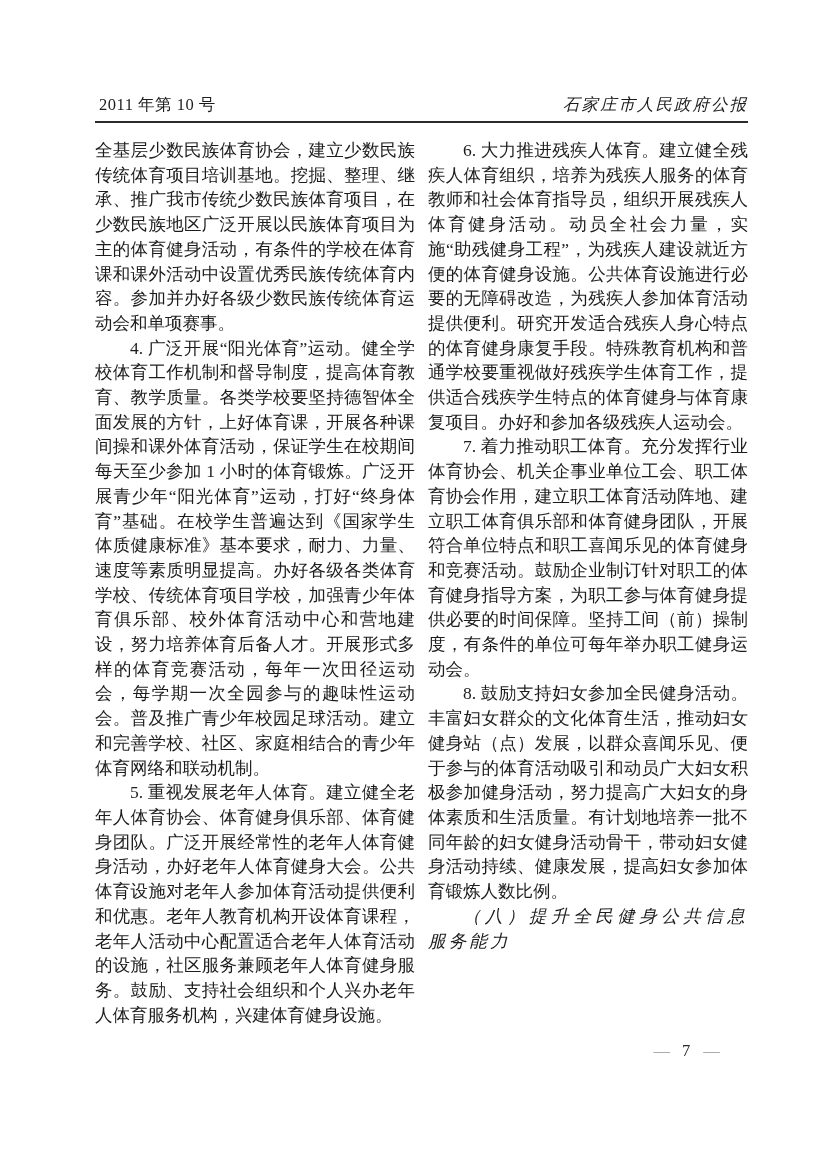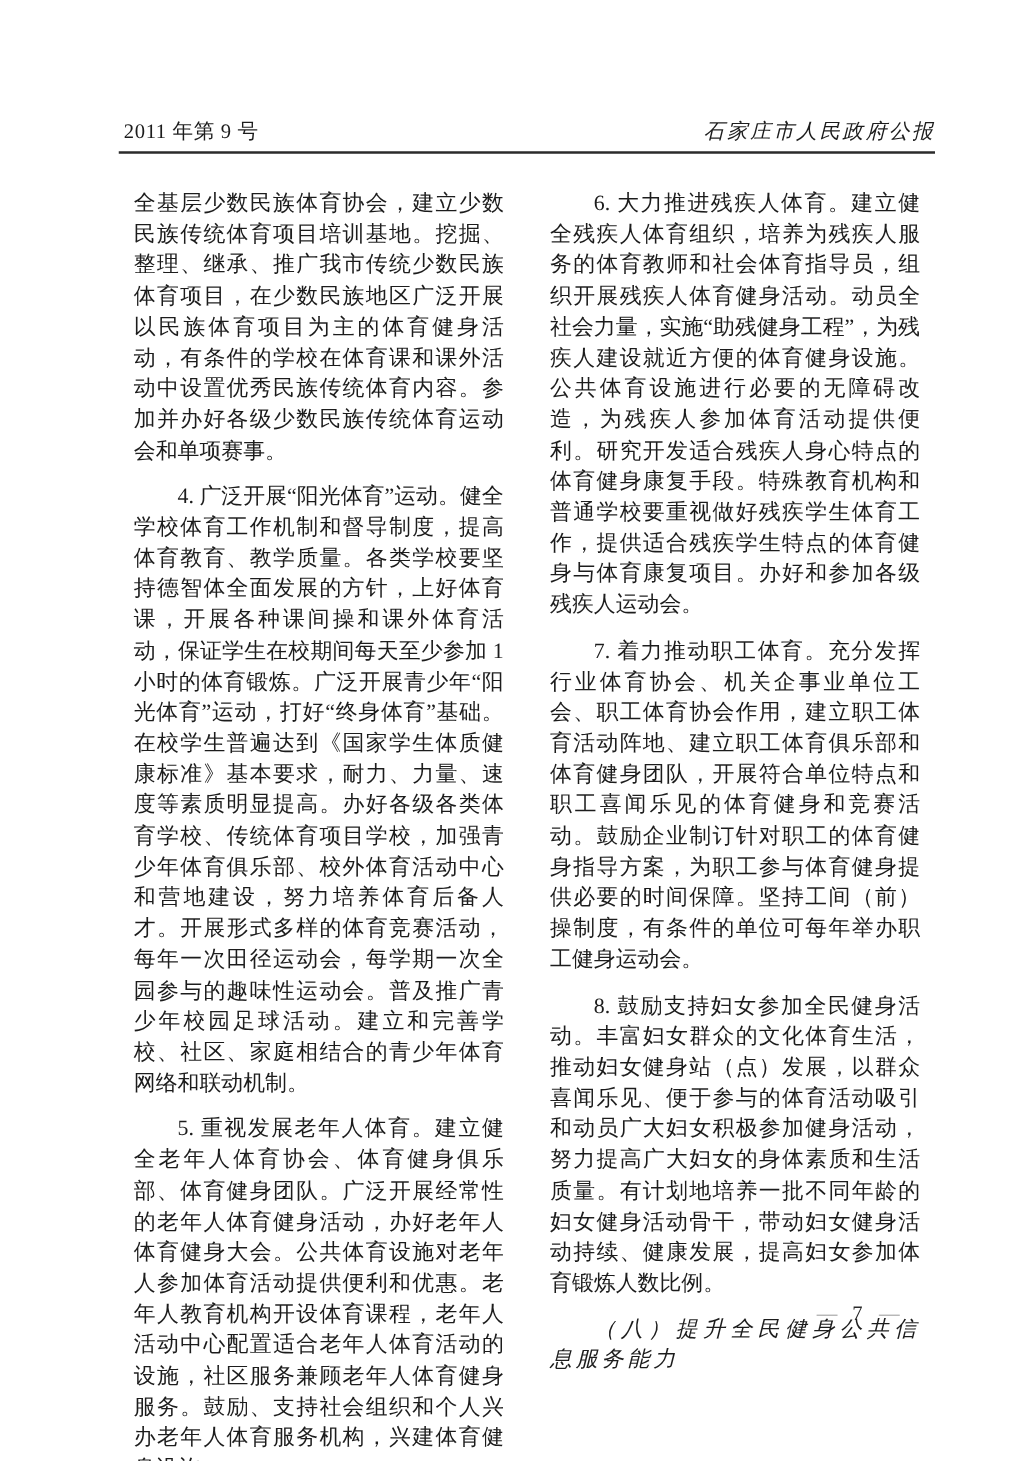--- a/index.html
+++ b/index.html
@@ -43,21 +43,21 @@
     margin-top: 15px;
   }
   .col {
     width: 320px;
     font-size: 17.5px;
     line-height: 24.7px;
     text-align: justify;
     text-justify: inter-character;
     word-break: break-all;
   }
-  .col p { margin: 12px; padding: 0; }
+  .col p { margin: 0; padding: 0; }
   .indent { text-indent: 2em; }
   .kai-heading {
     font-style: italic;
     letter-spacing: 0.18em;
   }
   .page-footer {
     position: absolute;
     left: 636px;
     top: 1040px;
     width: 100px;
@@ -68,21 +68,21 @@
   }
   .page-footer .dash { color: #9d9d9d; letter-spacing: -1px; }
   .page-footer .num { color: #2a2a2a; padding: 0 13px; }
 </style>
 </head>
 <body>
 
 <div class="page">
 
   <div class="masthead">
-    <span class="issue">2011 年第 9 号</span>
+    <span class="issue">2011 年第 10 号</span>
     <span class="gazette">石家庄市人民政府公报</span>
   </div>
 
   <div class="columns">
 
     <div class="col">
       <p>全基层少数民族体育协会，建立少数民族传统体育项目培训基地。挖掘、整理、继承、推广我市传统少数民族体育项目，在少数民族地区广泛开展以民族体育项目为主的体育健身活动，有条件的学校在体育课和课外活动中设置优秀民族传统体育内容。参加并办好各级少数民族传统体育运动会和单项赛事。</p>
       <p class="indent">4. 广泛开展“阳光体育”运动。健全学校体育工作机制和督导制度，提高体育教育、教学质量。各类学校要坚持德智体全面发展的方针，上好体育课，开展各种课间操和课外体育活动，保证学生在校期间每天至少参加 1 小时的体育锻炼。广泛开展青少年“阳光体育”运动，打好“终身体育”基础。在校学生普遍达到《国家学生体质健康标准》基本要求，耐力、力量、速度等素质明显提高。办好各级各类体育学校、传统体育项目学校，加强青少年体育俱乐部、校外体育活动中心和营地建设，努力培养体育后备人才。开展形式多样的体育竞赛活动，每年一次田径运动会，每学期一次全园参与的趣味性运动会。普及推广青少年校园足球活动。建立和完善学校、社区、家庭相结合的青少年体育网络和联动机制。</p>
       <p class="indent">5. 重视发展老年人体育。建立健全老年人体育协会、体育健身俱乐部、体育健身团队。广泛开展经常性的老年人体育健身活动，办好老年人体育健身大会。公共体育设施对老年人参加体育活动提供便利和优惠。老年人教育机构开设体育课程，老年人活动中心配置适合老年人体育活动的设施，社区服务兼顾老年人体育健身服务。鼓励、支持社会组织和个人兴办老年人体育服务机构，兴建体育健身设施。</p>
     </div>

